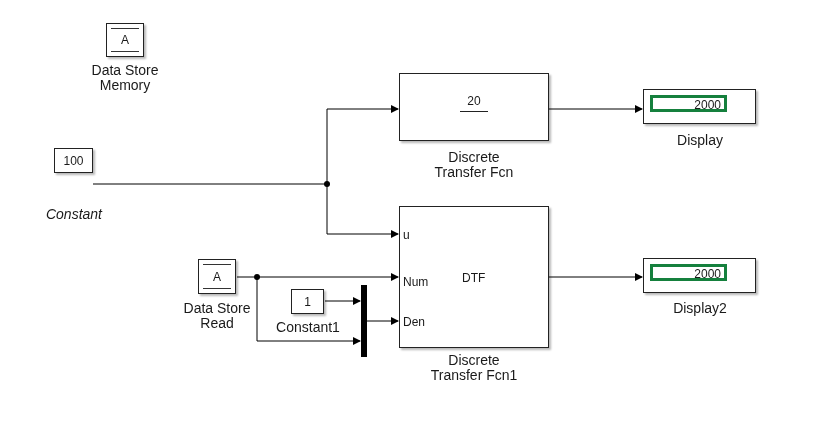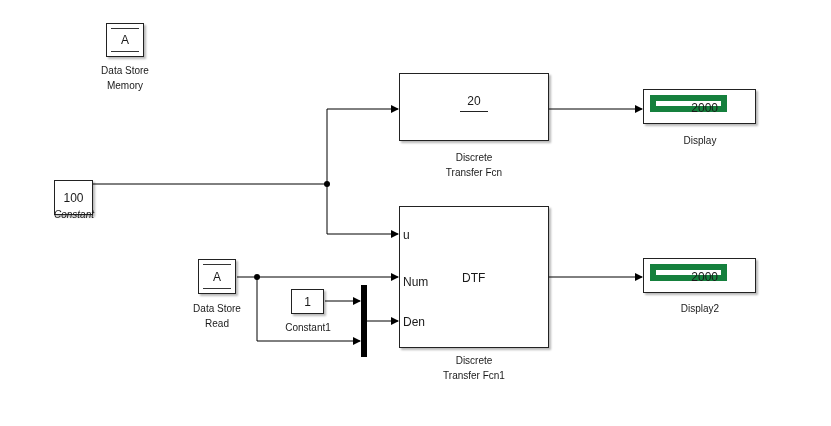--- a/index.html
+++ b/index.html
@@ -1,25 +1,25 @@
 <!DOCTYPE html>
 <html><head>
 <meta charset="utf-8">
 <style>
   html, body { margin: 0; padding: 0; background: #ffffff; }
   body { width: 831px; height: 426px; position: relative; overflow: hidden;
          font-family: "Liberation Sans", sans-serif; color: #1a1a1a; }
   #canvas { position: absolute; left: 0; top: 0; width: 831px; height: 426px; }
   .blk { position: absolute; background: #fff; border: 1px solid #222;
          box-shadow: 2px 2px 2px rgba(0,0,0,0.28); box-sizing: border-box; }
-  .lbl { position: absolute; font-size: 10px; text-align: center; line-height: 15px; white-space: nowrap; }
+  .lbl { position: absolute; font-size: 14px; text-align: center; line-height: 15px; white-space: nowrap; }
   .ctr { display: flex; align-items: center; justify-content: center; width: 100%; height: 100%; font-size: 12px; }
   .ds-line { position: absolute; left: 4px; right: 4px; height: 1px; background: #333; }
   .port { position: absolute; font-size: 12px; }
-  .disp-inner { position: absolute; left: 6px; top: 5px; right: 28px; height: 17px; border: 6px solid #15803d;
+  .disp-inner { position: absolute; left: 6px; top: 5px; right: 28px; height: 17px; border: 3px solid #15803d;
                 box-sizing: border-box; text-align: right; font-size: 12px; line-height: 15px; padding-right: 3px; }
   .tf-frac { position: absolute; left: 0; right: 0; top: 20px; text-align: center; font-size: 12px; }
   .tf-bar { width: 28px; height: 1px; background: #222; margin: 3px auto; }
   .mux { position: absolute; background: #000; }
 </style>
 </head>
 <body>
 
 <div id="canvas">
 
@@ -56,21 +56,21 @@
   <div class="blk" style="left:106px;top:23px;width:38px;height:34px;">
     <div class="ds-line" style="top:4px"></div>
     <div class="ctr">A</div>
     <div class="ds-line" style="bottom:4px"></div>
   </div>
   <div class="lbl" style="left:85px;top:63px;width:80px;">
     <div>Data Store</div>
     <div>Memory</div>
   </div>
 
-  <div class="blk" style="left:54px;top:180px;width:39px;height:35px;text-align:center;">
+  <div class="blk" style="left:54px;top:148px;width:39px;height:25px;text-align:center;">
     <div class="ctr">100</div>
   </div>
   <div class="lbl" style="left:44px;top:207px;width:60px;font-style:italic;">Constant</div>
 
   <div class="blk" style="left:399px;top:73px;width:150px;height:68px;">
     <div class="tf-frac">
       <div>20</div>
       <div class="tf-bar"></div>
     </div>
   </div>

